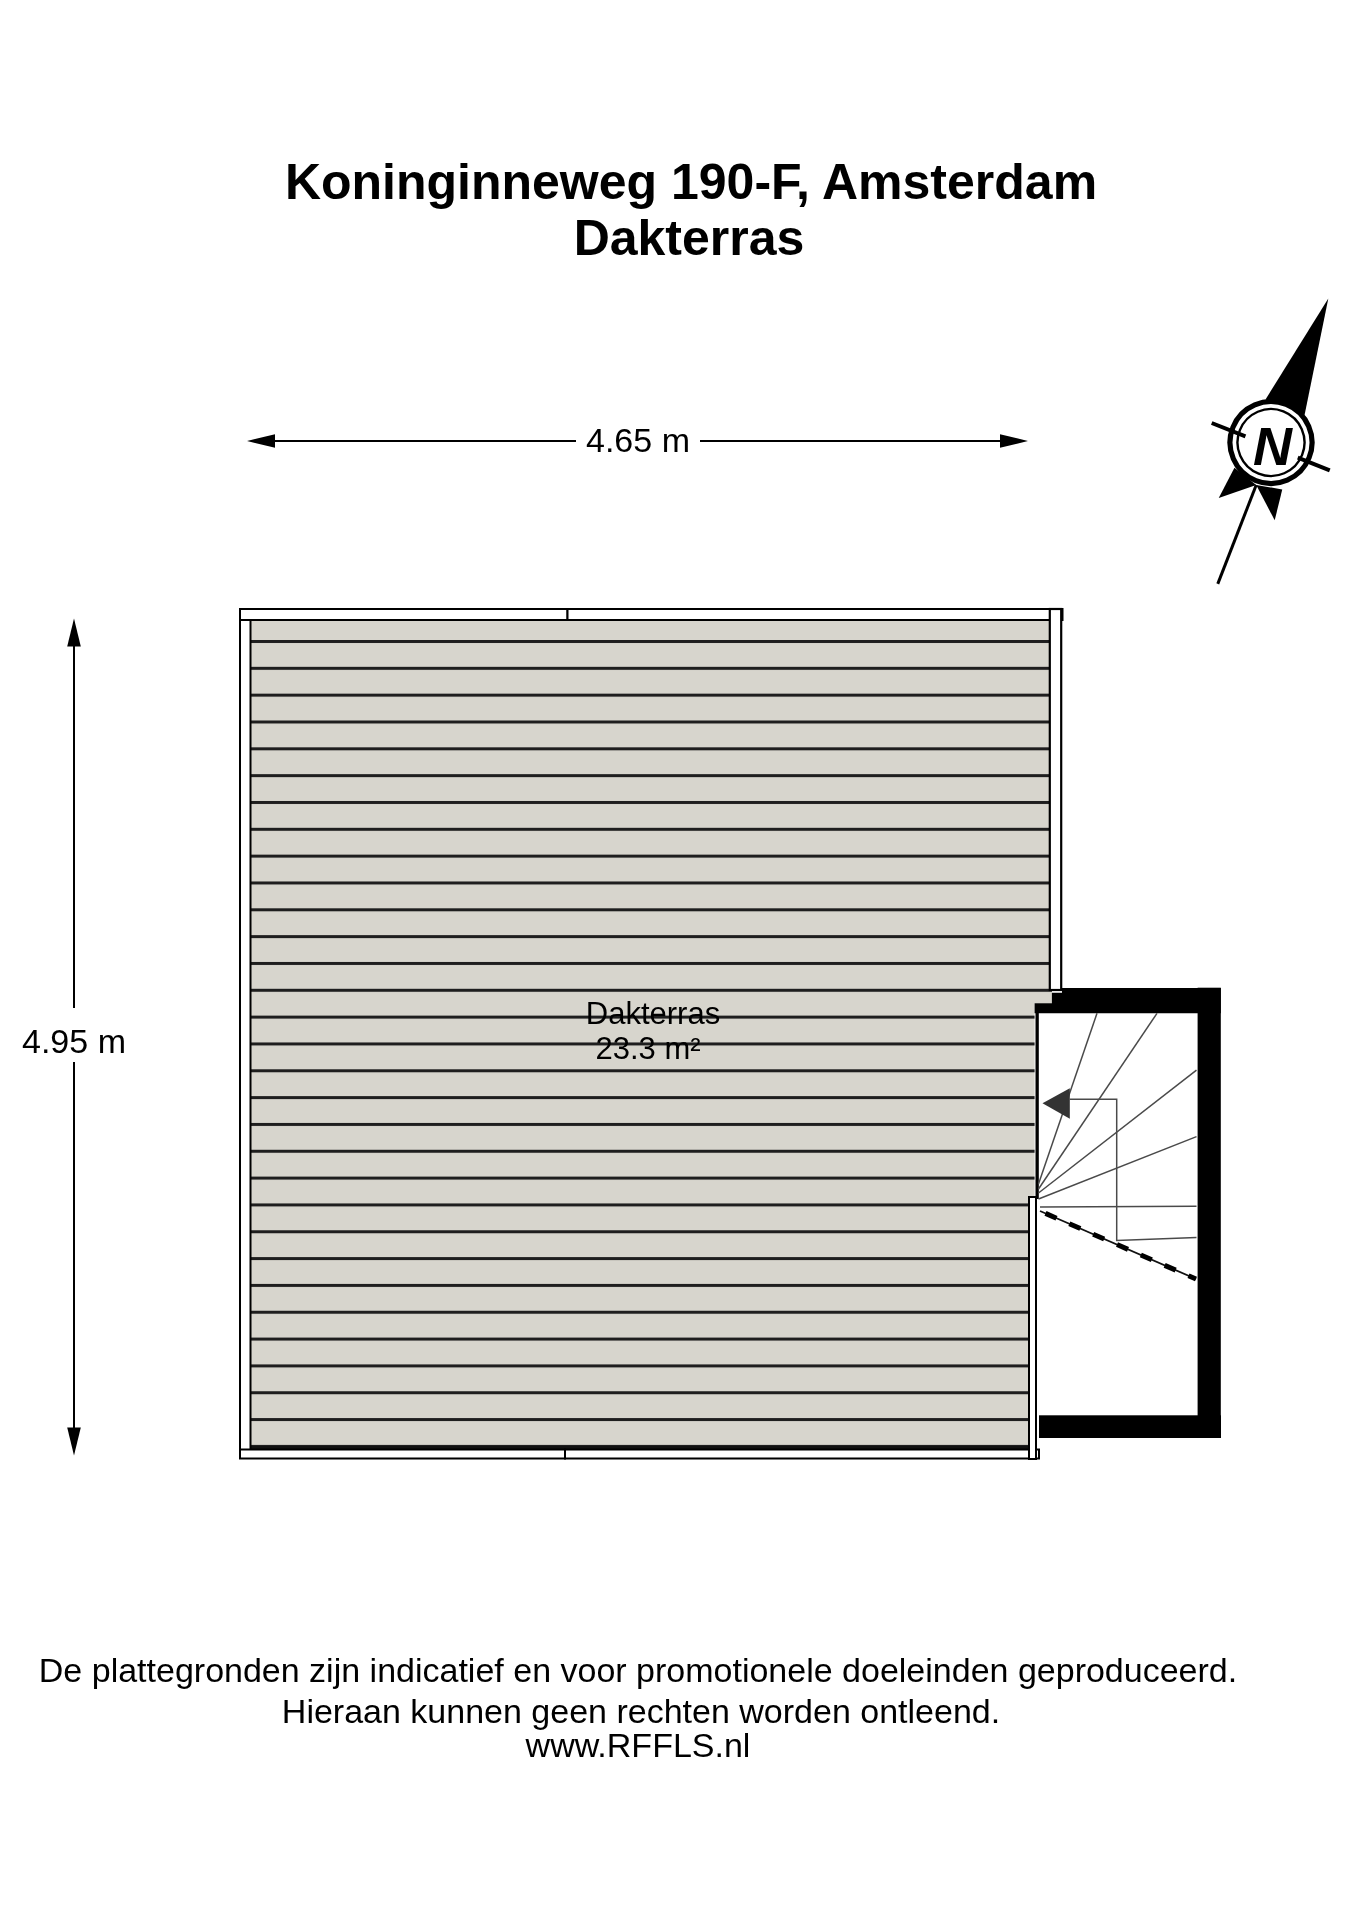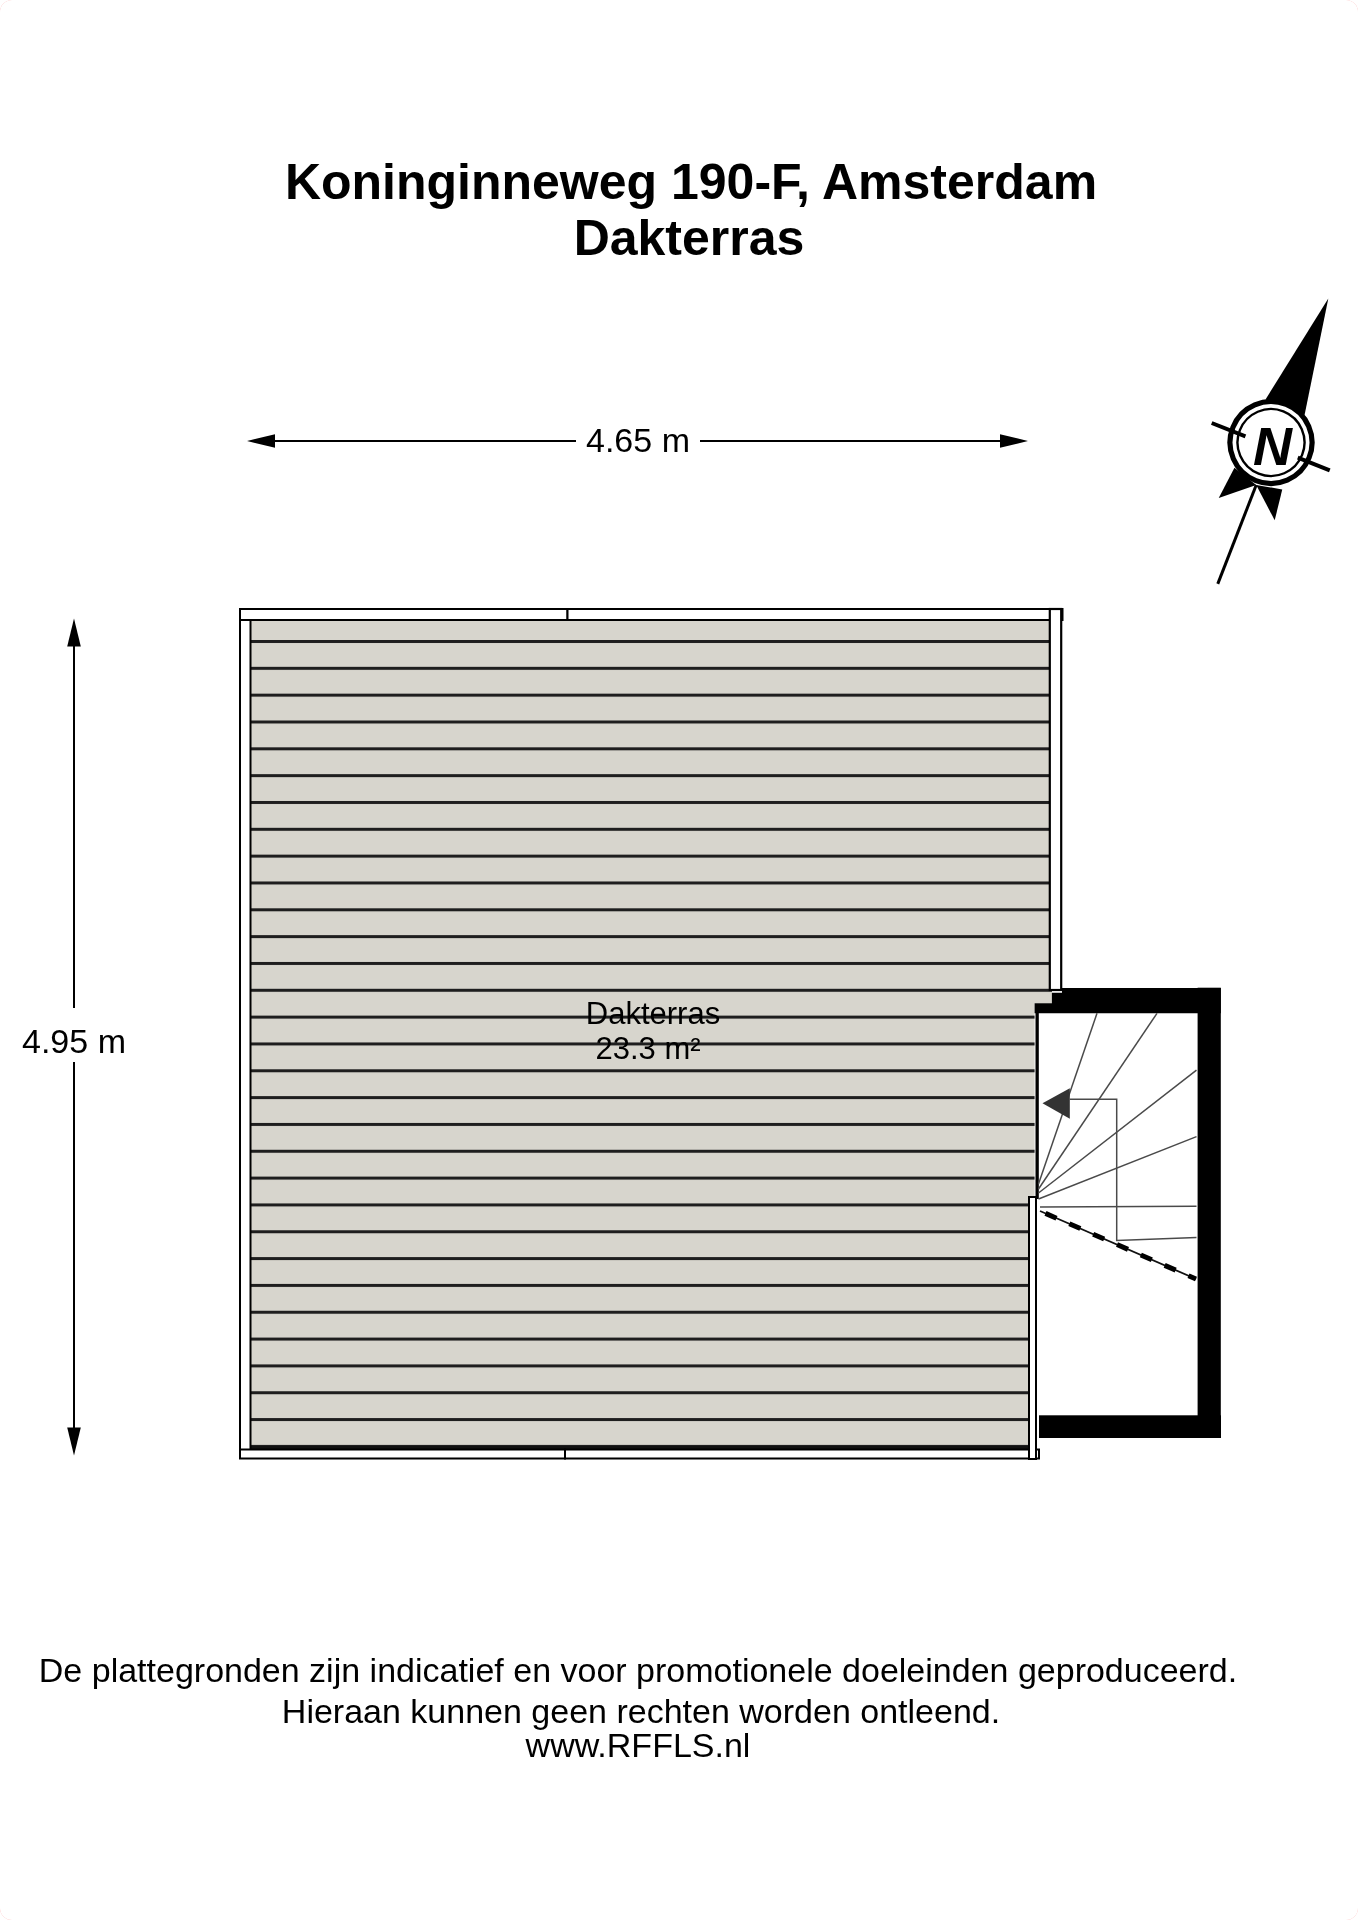--- a/index.html
+++ b/index.html
@@ -1,16 +1,16 @@
 <!DOCTYPE html>
 <html><head>
 <meta charset="utf-8">
 <style>
   html,body{margin:0;padding:0;background:#ffffff;}
-  .page{position:relative;width:1358px;height:1920px;background:#fca5a5;overflow:hidden;border-radius:12px;}
+  .page{position:relative;width:1358px;height:1920px;background:#fca5a5;overflow:hidden;}
   svg text{font-family:"Liberation Sans", sans-serif;}
 </style>
 </head>
 <body>
 <div class="page">
 <svg width="1358" height="1920" viewBox="0 0 1358 1920">
   <defs>
     <pattern id="deckstripes" patternUnits="userSpaceOnUse" x="0" y="640" width="20" height="26.83">
       <rect x="0" y="0" width="20" height="26.83" fill="#d7d5cd"></rect>
       <rect x="0" y="0" width="20" height="3" fill="#1e1e1e"></rect>

